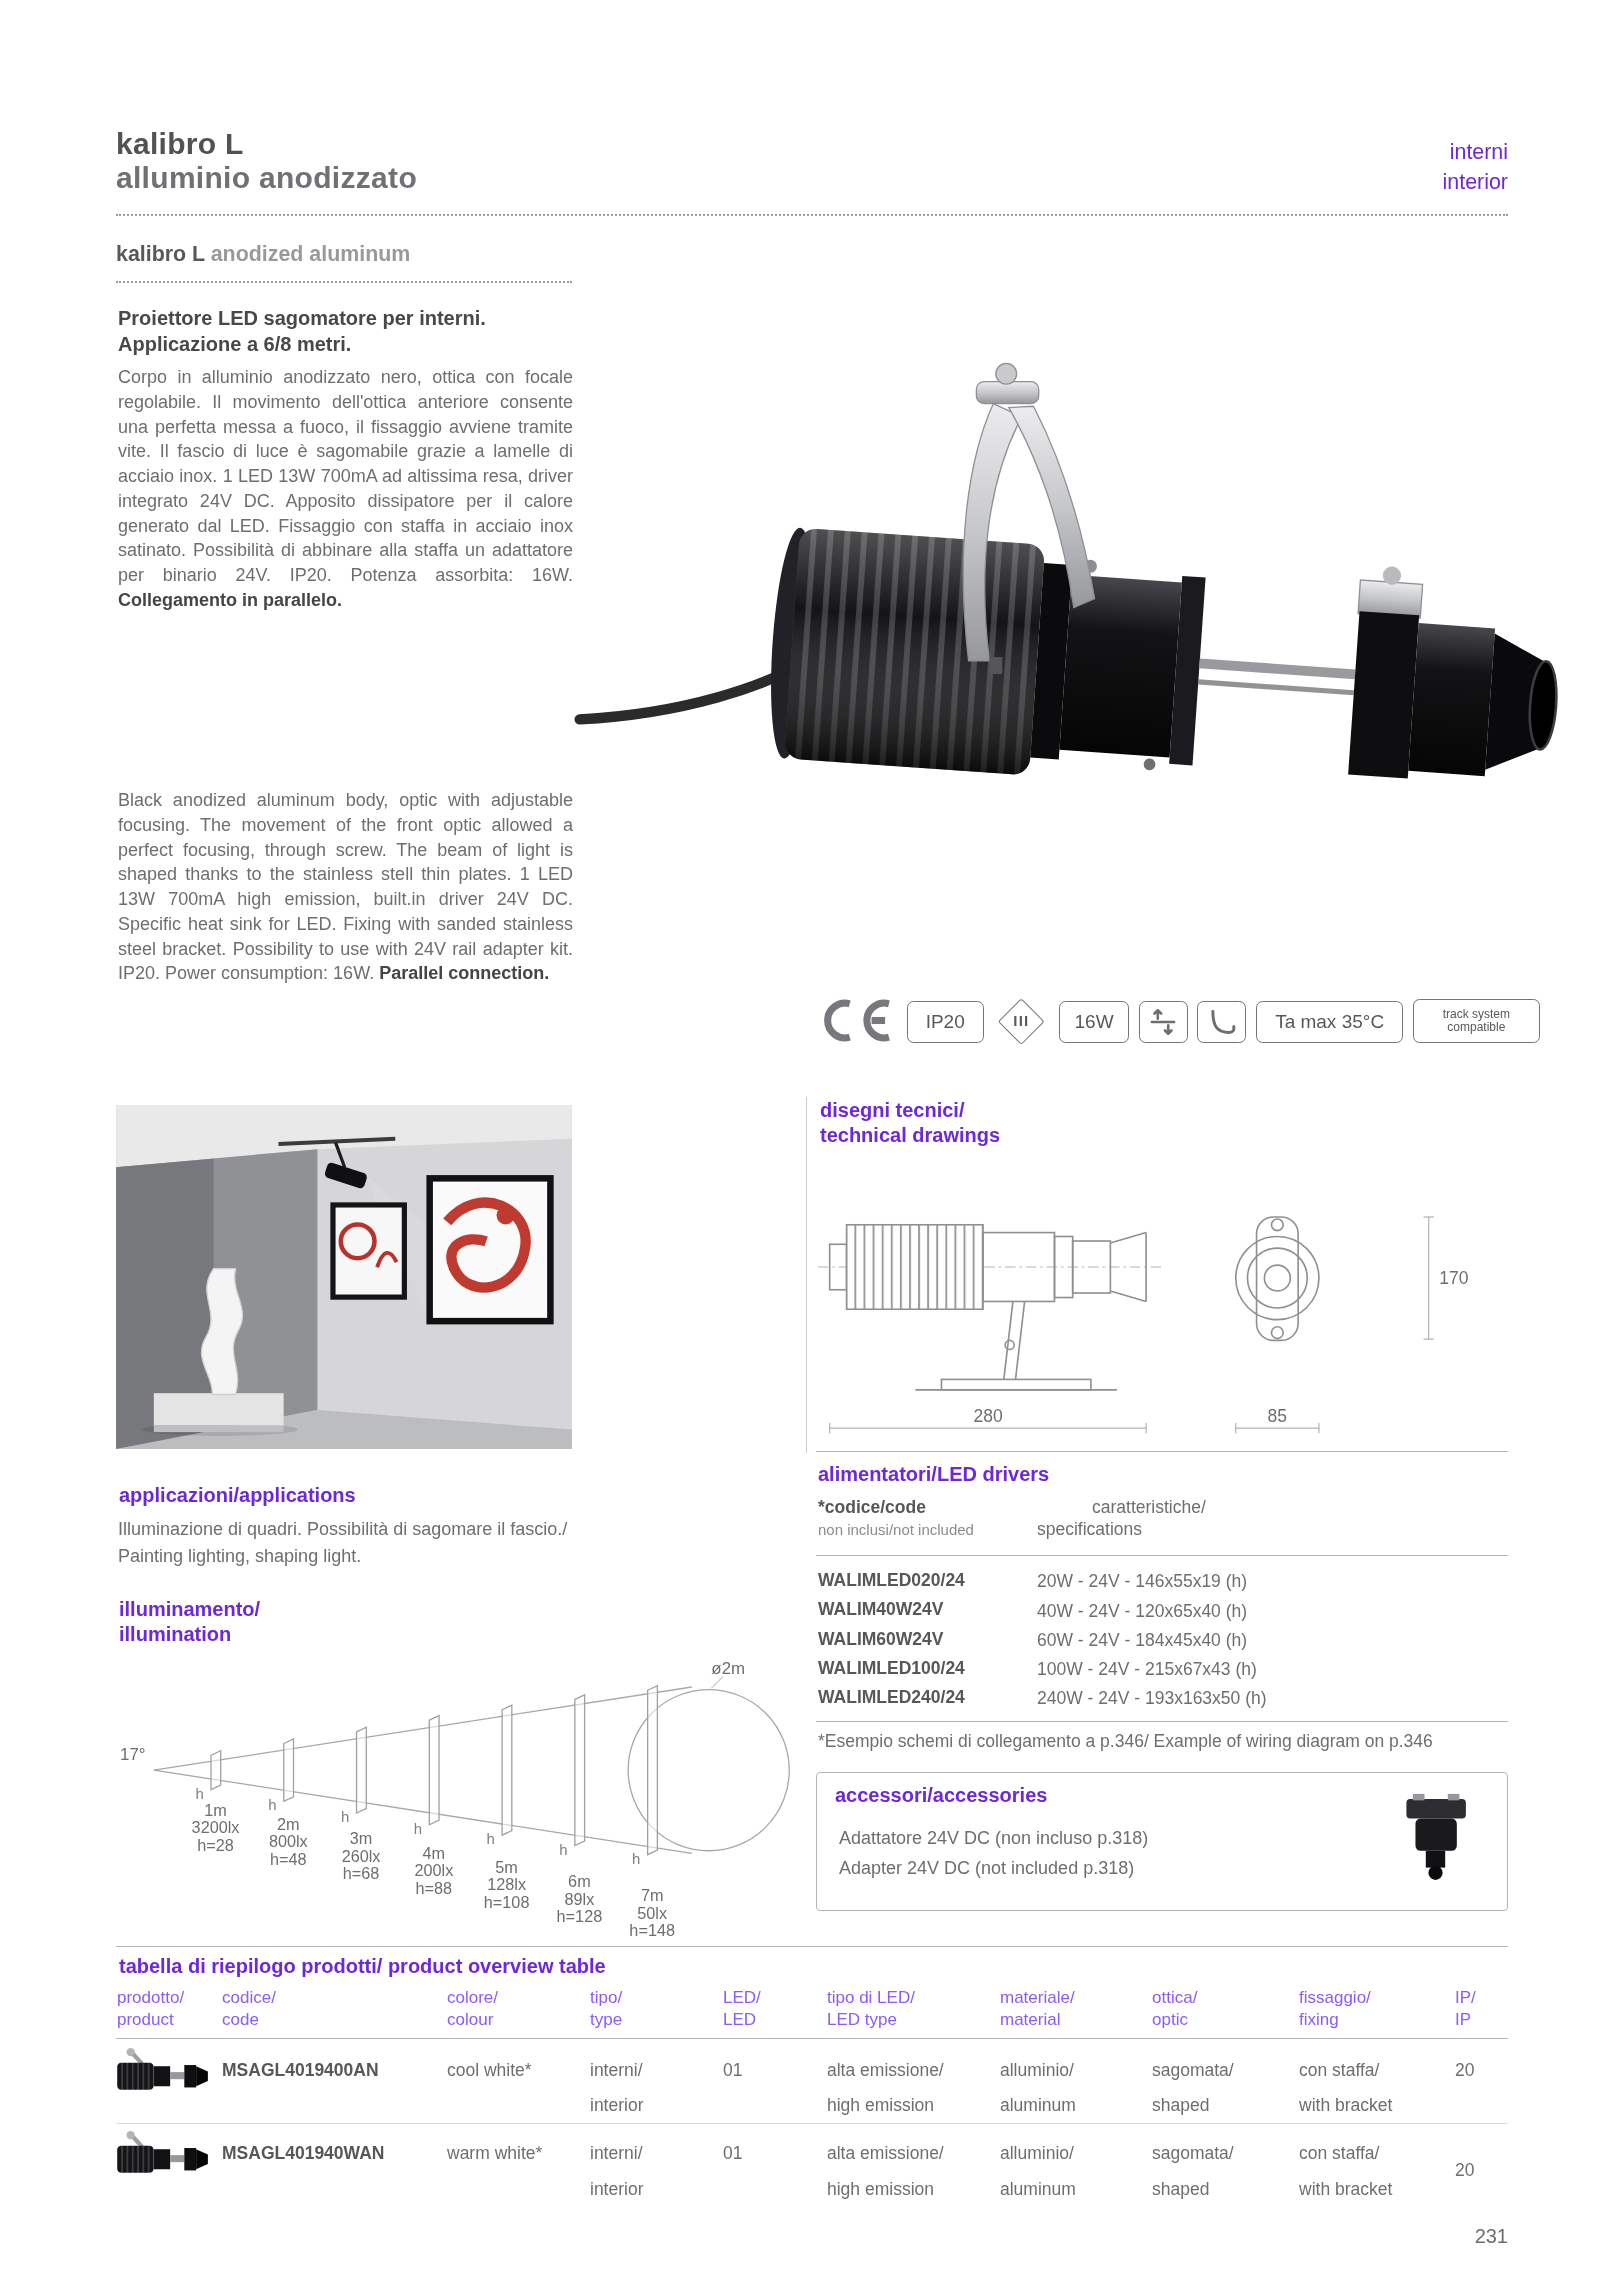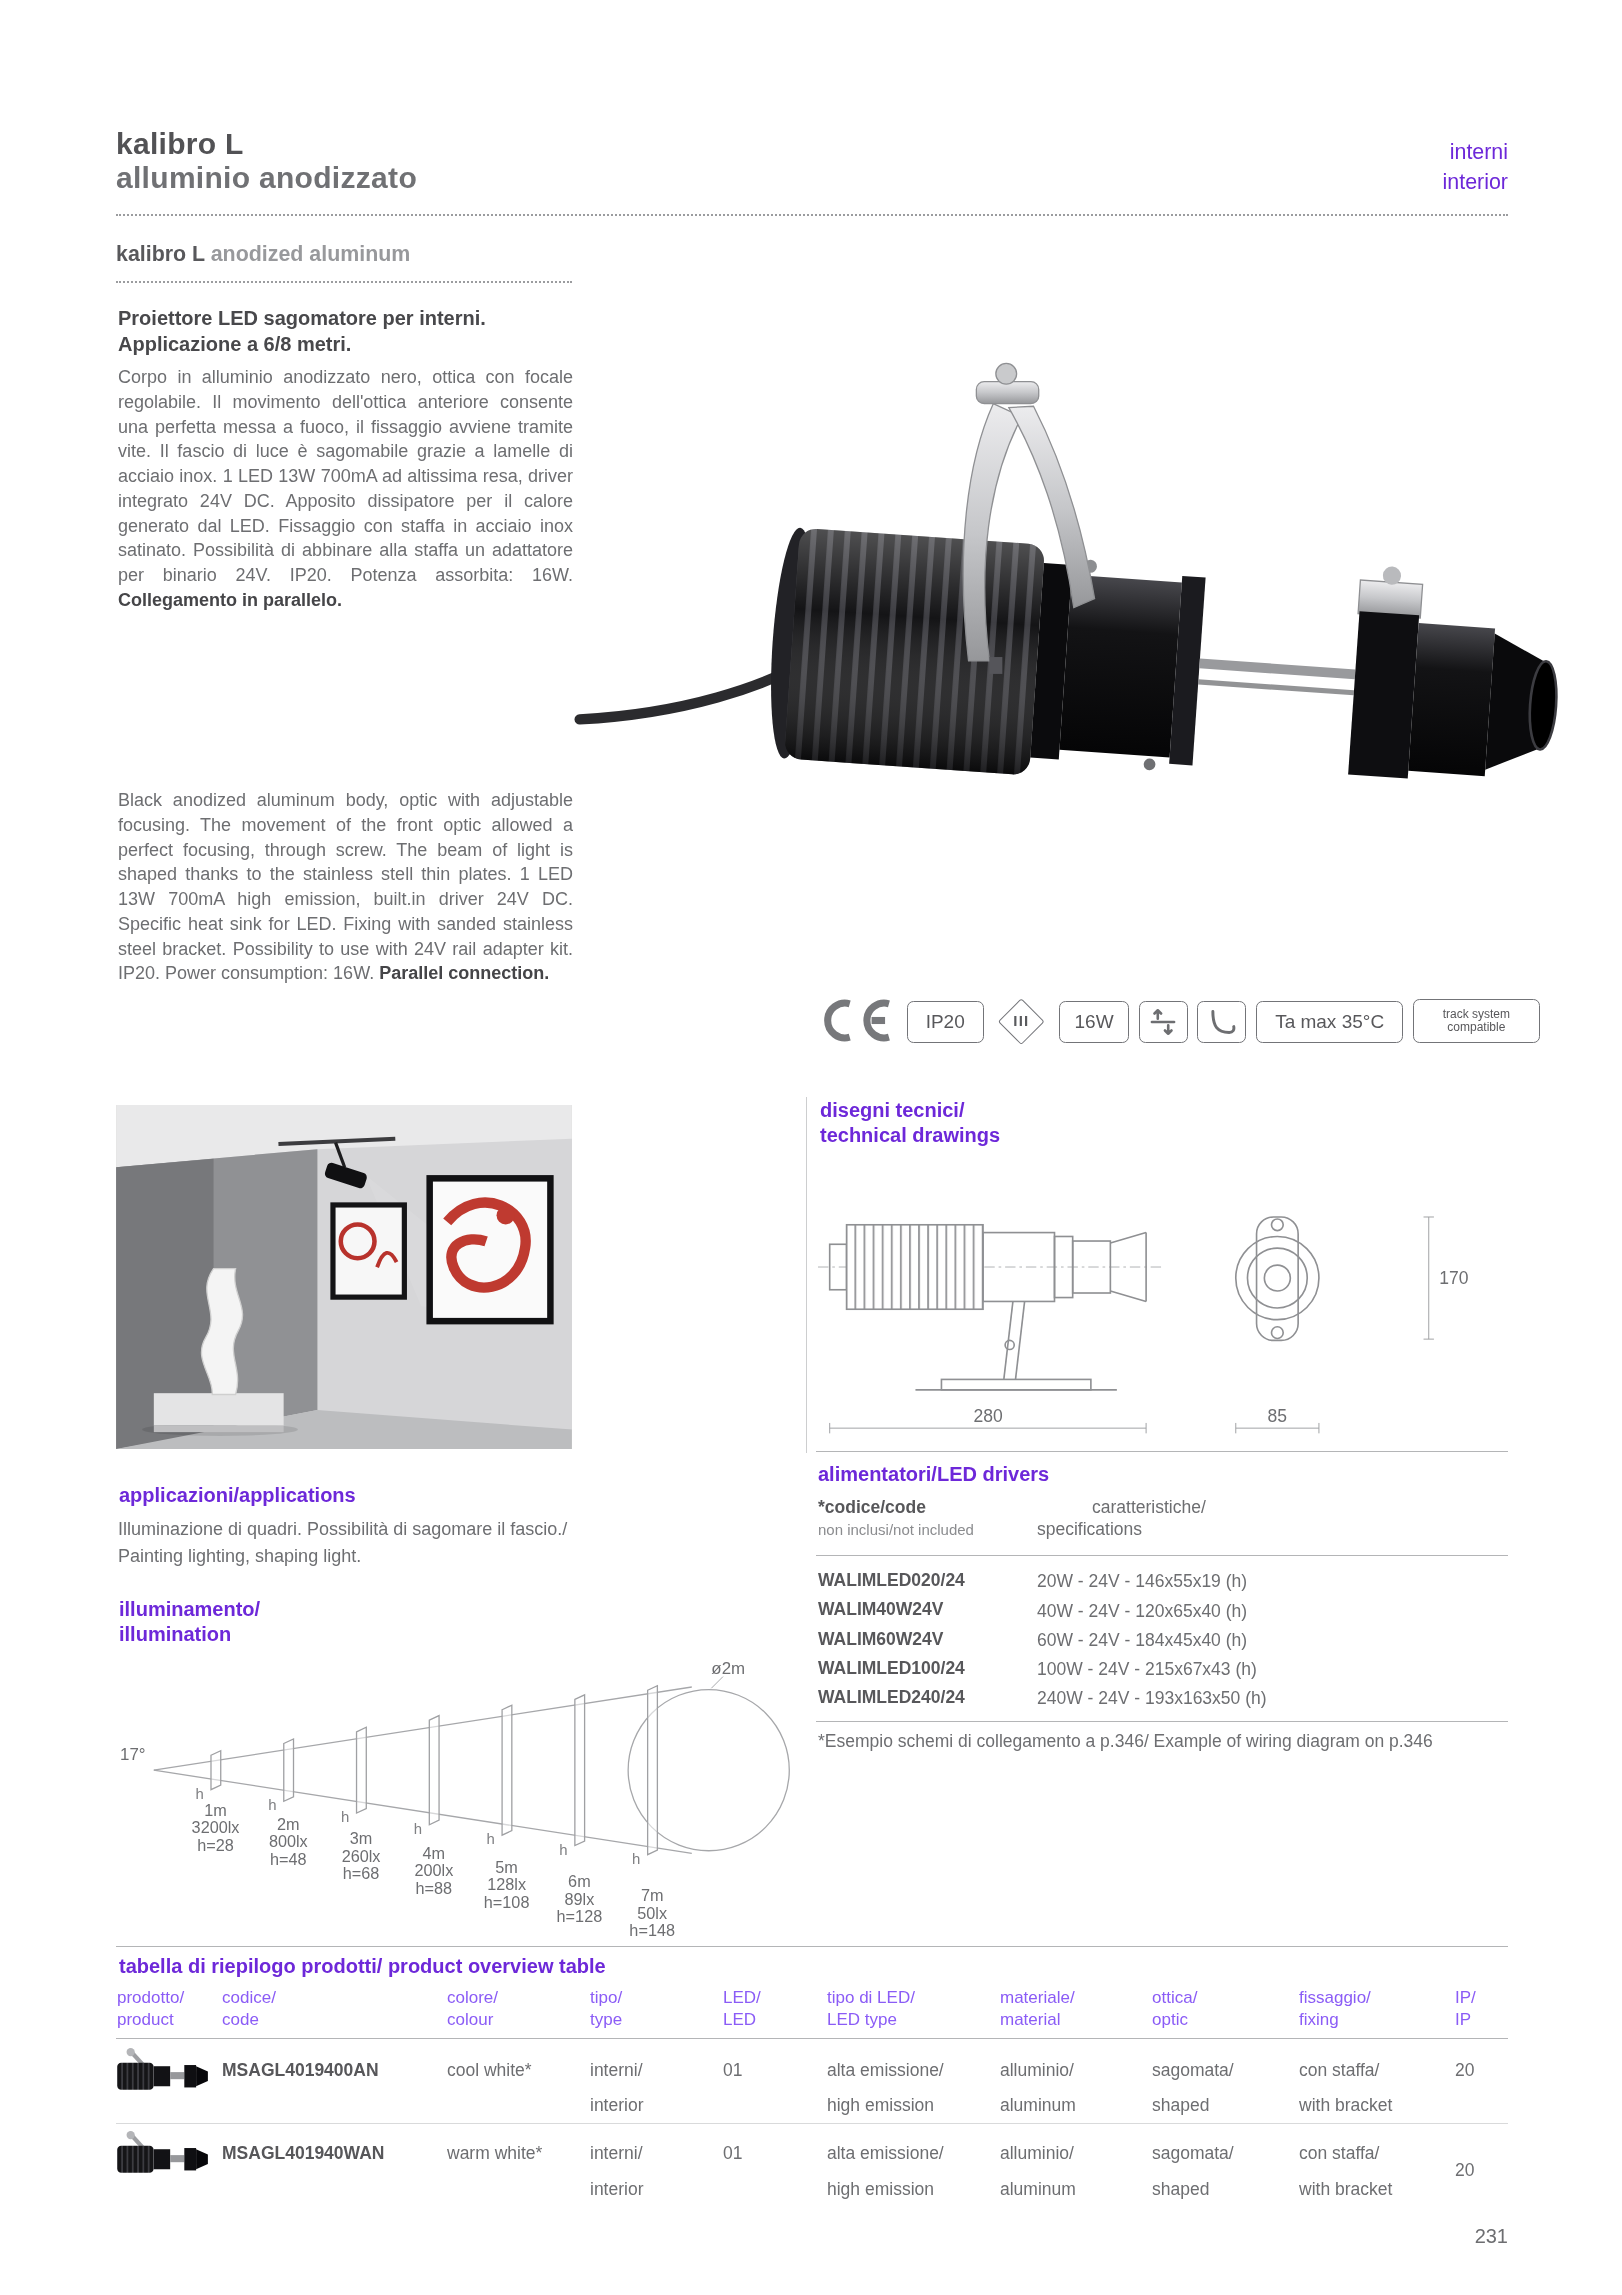--- a/index.html
+++ b/index.html
@@ -242,20 +242,33 @@
   <div class="abs code" style="left:818px;top:1629px">WALIM60W24V</div>
   <div class="abs spec" style="left:1037px;top:1630px">60W - 24V - 184x45x40 (h)</div>
   <div class="abs code" style="left:818px;top:1658px">WALIMLED100/24</div>
   <div class="abs spec" style="left:1037px;top:1659px">100W - 24V - 215x67x43 (h)</div>
   <div class="abs code" style="left:818px;top:1687px">WALIMLED240/24</div>
   <div class="abs spec" style="left:1037px;top:1688px">240W - 24V - 193x163x50 (h)</div>
 
   <div class="abs hline" style="left:816px;top:1721px;width:692px"></div>
   <div class="abs spec" style="left:818px;top:1731px;width:689px">*Esempio schemi di collegamento a p.346/ Example of wiring diagram on p.346</div>
 
+  <div class="abs" style="left:816px;top:1772px;width:692px;height:139px;border:1.3px solid #b4b5b7;border-radius:3.9px">
+    <div class="sechead" style="position:absolute;left:18px;top:10.4px">accessori/accessories</div>
+    <div class="txt" style="position:absolute;left:22px;top:52px">Adattatore 24V DC (non incluso p.318)</div>
+    <div class="txt" style="position:absolute;left:22px;top:82px">Adapter 24V DC (not included p.318)</div>
+    <svg width="97" height="97" viewBox="0 0 150 150" style="position:absolute;right:23.4px;top:17px">
+      <rect x="30" y="14" width="92" height="30" rx="6" fill="#2d2d31"></rect>
+      <rect x="40" y="6" width="18" height="10" fill="#97989b"></rect>
+      <rect x="94" y="6" width="18" height="10" fill="#97989b"></rect>
+      <rect x="44" y="44" width="64" height="50" rx="8" fill="#1a1a1d"></rect>
+      <rect x="60" y="94" width="30" height="26" fill="#111114"></rect>
+      <circle cx="75" cy="128" r="11" fill="#0b0b0e"></circle>
+    </svg>
+  </div>
 
   <svg class="abs" style="left:116px;top:1105px" width="456" height="344" viewBox="0 0 702 530">
     <rect width="702" height="530" fill="#cfcfd1"></rect>
     <rect x="310" y="52" width="392" height="448" fill="#d6d6d8"></rect>
     <polygon points="0,0 702,0 702,52 310,68 0,96" fill="#e9e9ea"></polygon>
     <polygon points="0,96 310,68 310,470 0,530" fill="#909194"></polygon>
     <polygon points="0,96 150,83 150,505 0,530" fill="#77787b"></polygon>
     <polygon points="0,530 310,470 702,500 702,530" fill="#bcbdbf"></polygon>
     <line x1="250" y1="60" x2="430" y2="52" stroke="#3c3c3f" stroke-width="6"></line>
     <line x1="338" y1="58" x2="352" y2="96" stroke="#1d1d1f" stroke-width="5"></line>

